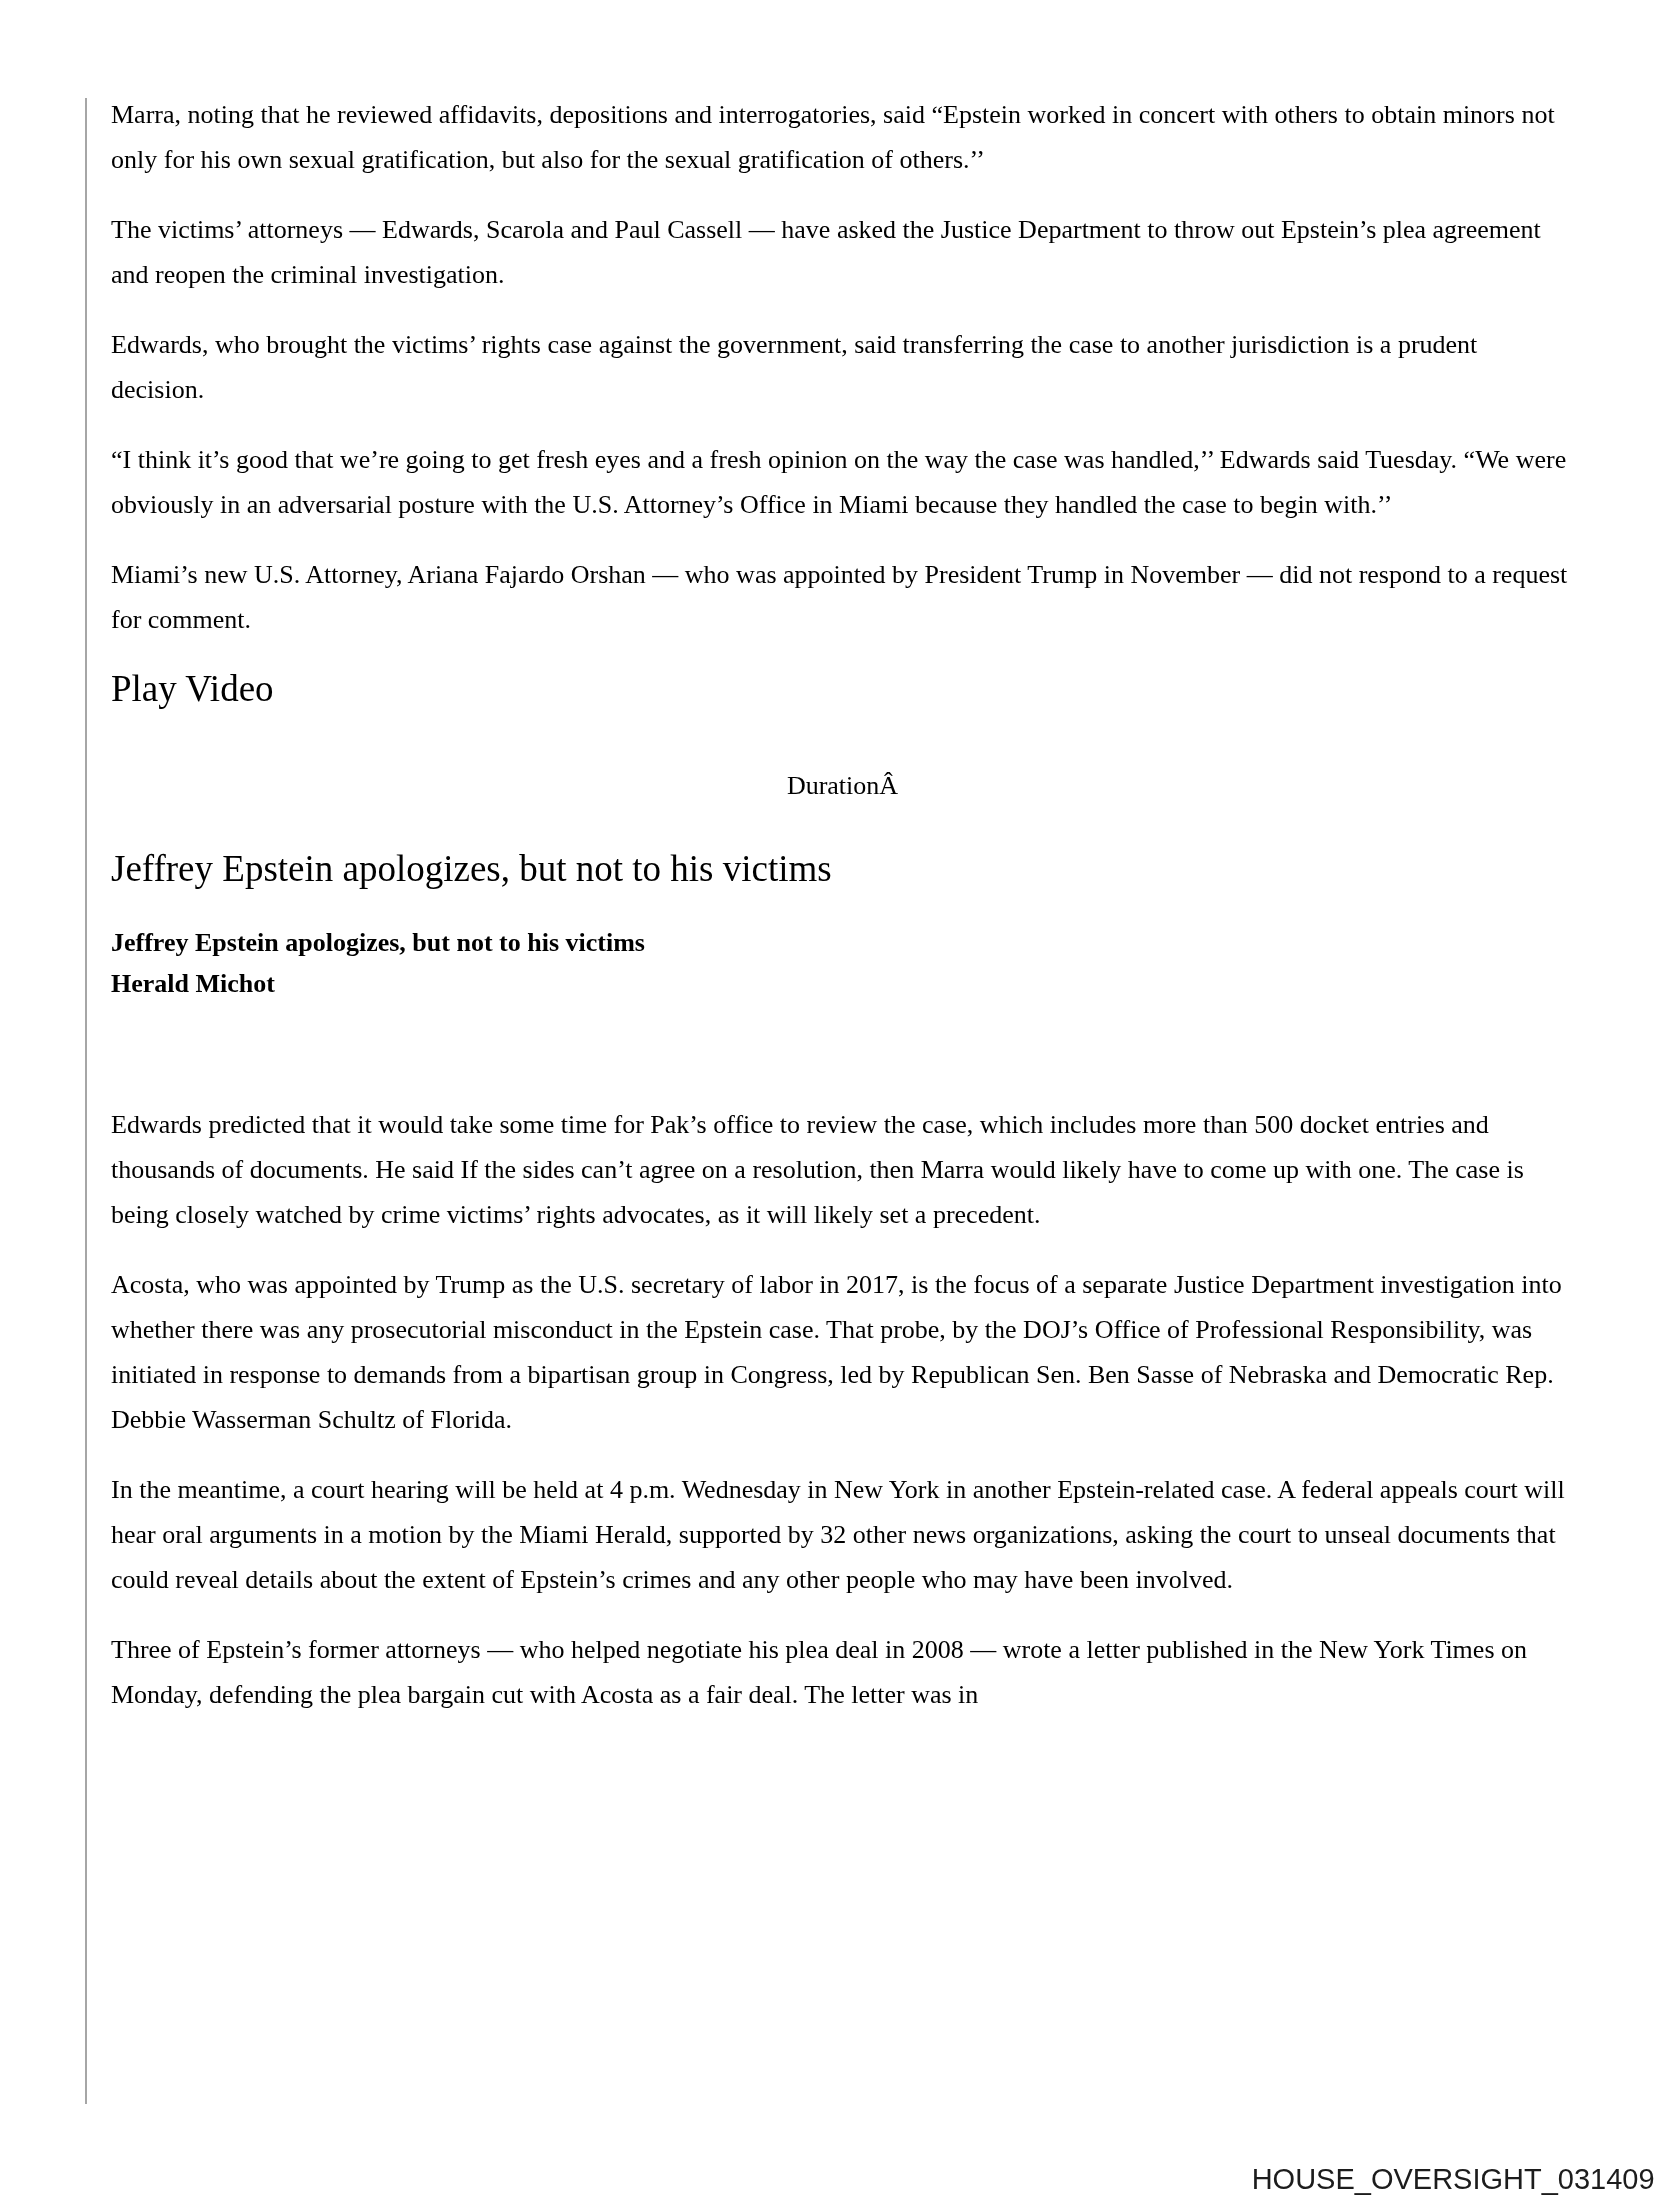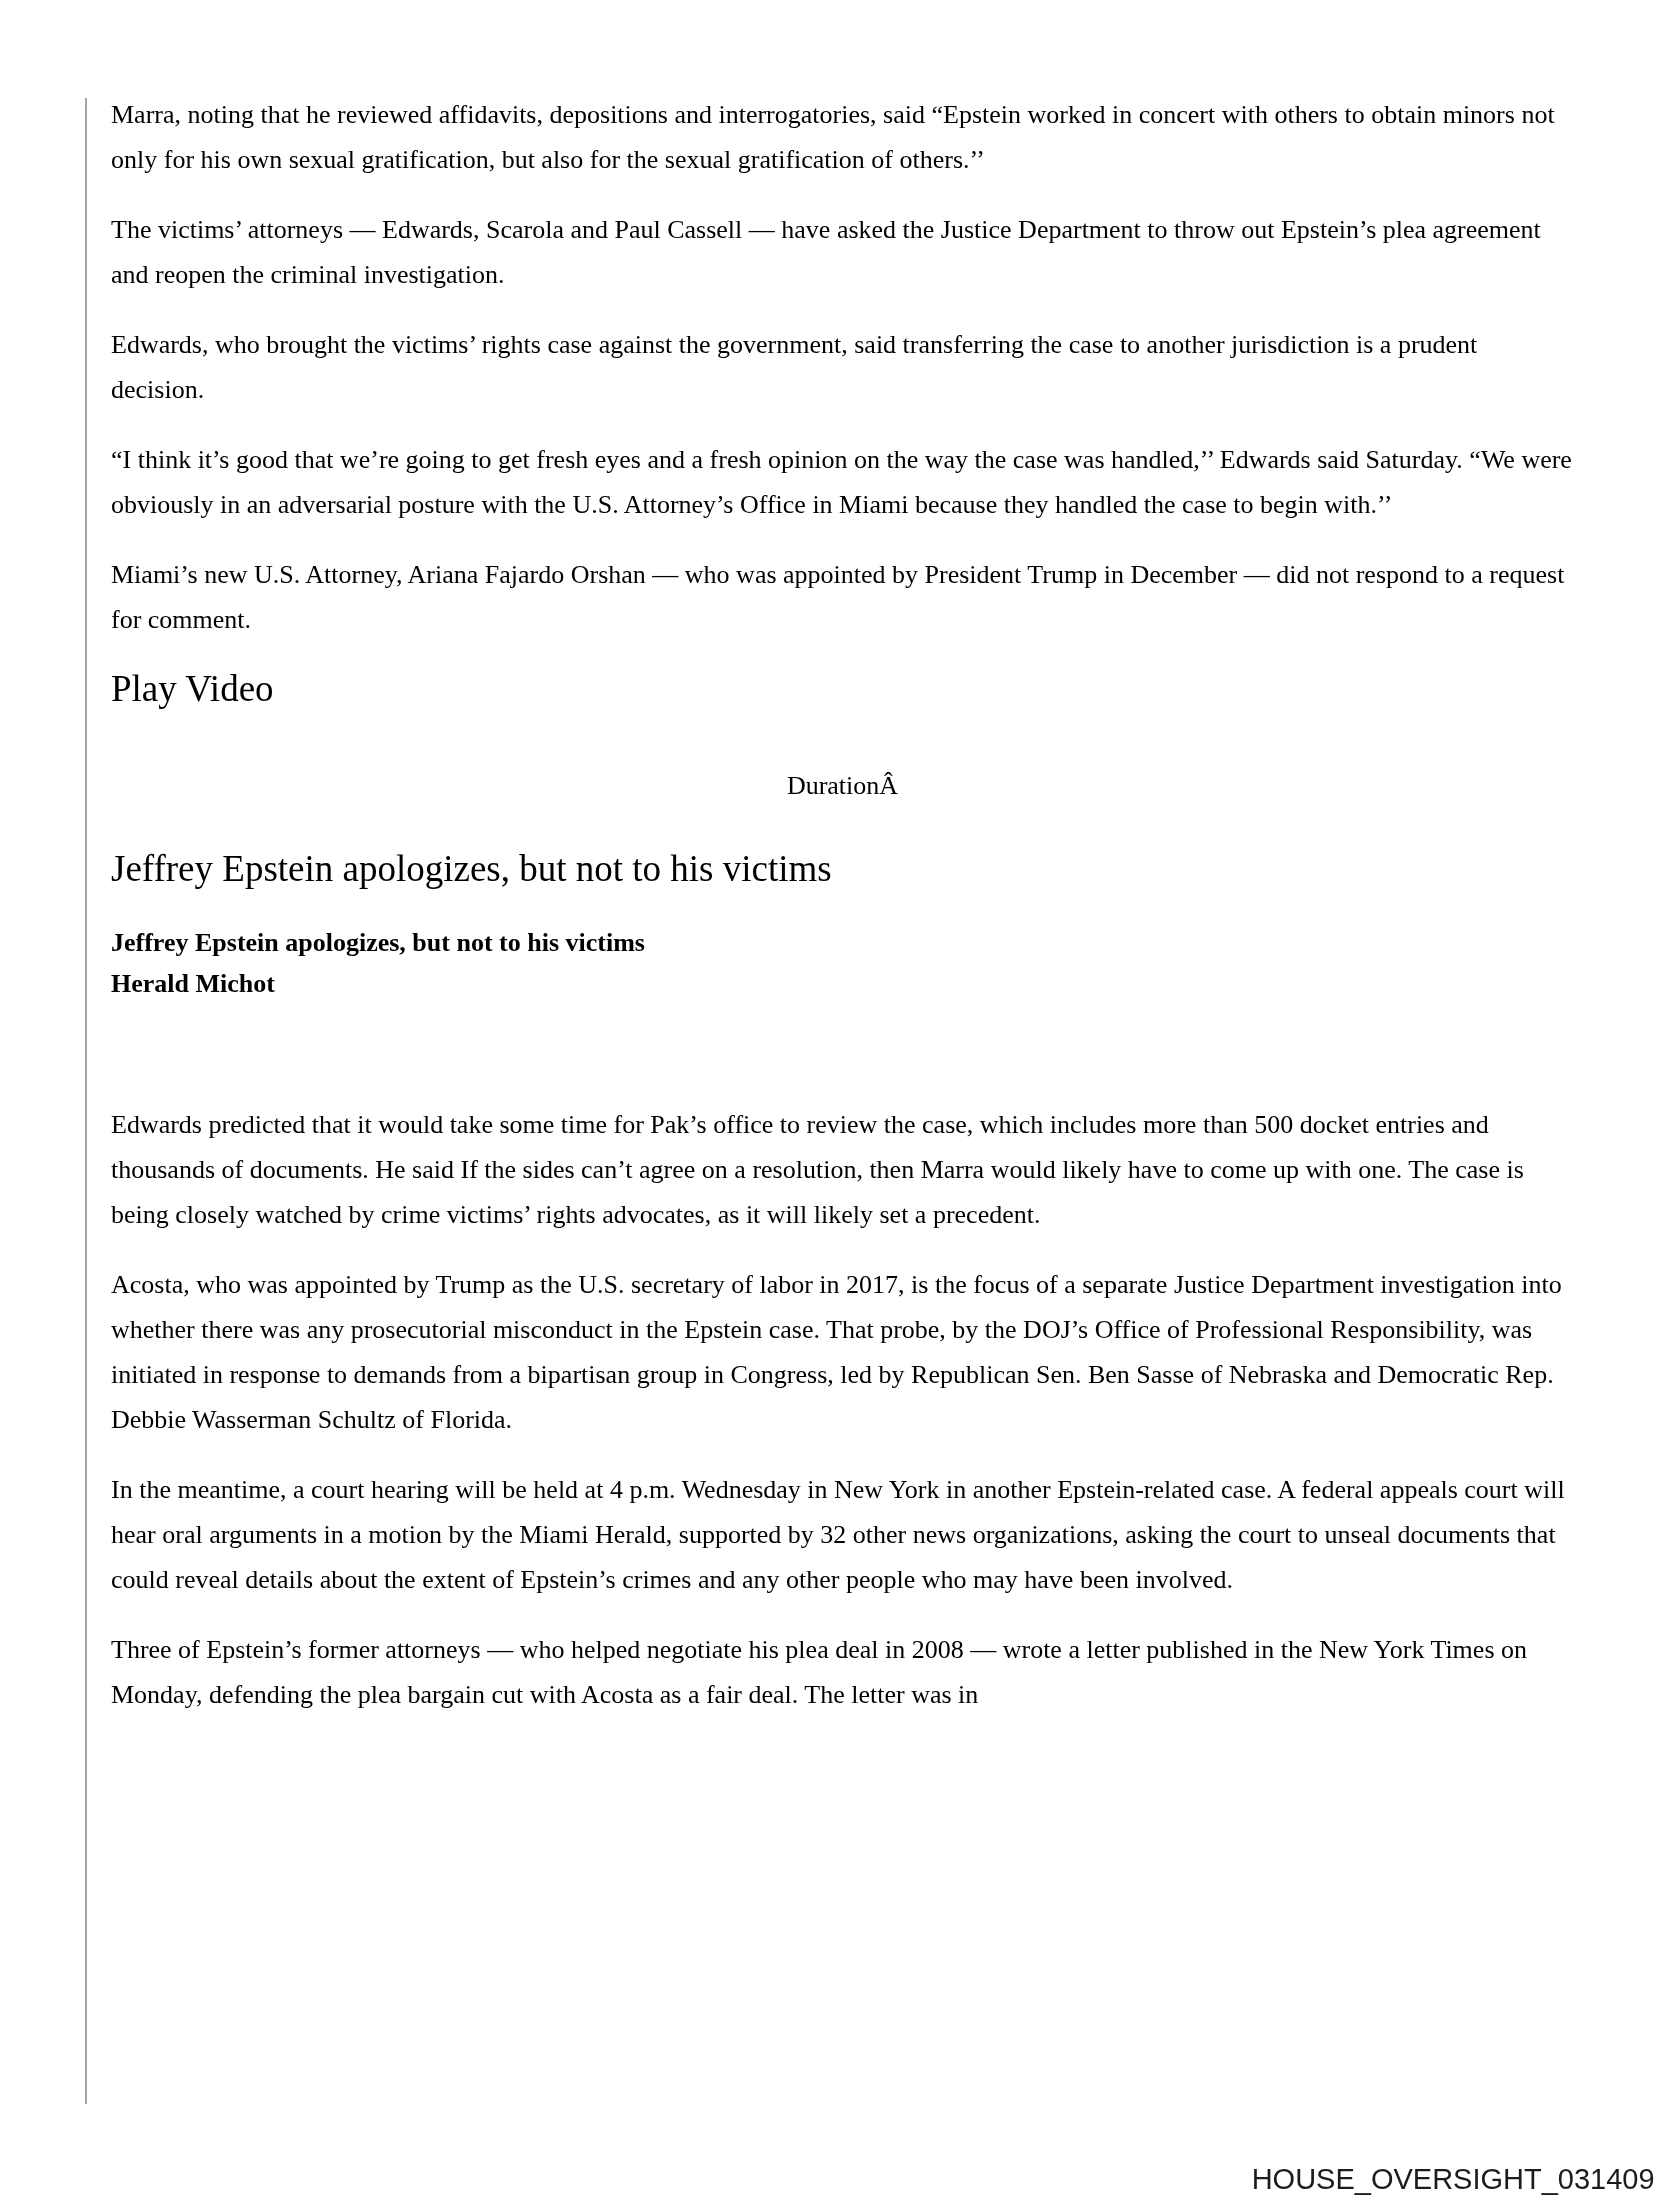--- a/index.html
+++ b/index.html
@@ -85,22 +85,22 @@
 <div class="page">
 
   <div class="left-rule"></div>
 
   <div class="content">
 
     <div>
         <p>Marra, noting that he reviewed affidavits, depositions and interrogatories, said “Epstein worked in concert with others to obtain minors not only for his own sexual gratification, but also for the sexual gratification of others.’’</p>
         <p>The victims’ attorneys — Edwards, Scarola and Paul Cassell — have asked the Justice Department to throw out Epstein’s plea agreement and reopen the criminal investigation.</p>
         <p>Edwards, who brought the victims’ rights case against the government, said transferring the case to another jurisdiction is a prudent decision.</p>
-        <p>“I think it’s good that we’re going to get fresh eyes and a fresh opinion on the way the case was handled,’’ Edwards said Saturday. “We were obviously in an adversarial posture with the U.S. Attorney’s Office in Miami because they handled the case to begin with.’’</p>
-        <p>Miami’s new U.S. Attorney, Ariana Fajardo Orshan — who was appointed by President Trump in December — did not respond to a request for comment.</p>
+        <p>“I think it’s good that we’re going to get fresh eyes and a fresh opinion on the way the case was handled,’’ Edwards said Tuesday. “We were obviously in an adversarial posture with the U.S. Attorney’s Office in Miami because they handled the case to begin with.’’</p>
+        <p>Miami’s new U.S. Attorney, Ariana Fajardo Orshan — who was appointed by President Trump in November — did not respond to a request for comment.</p>
       </div>
 
     <h2 class="play-video">Play Video</h2>
 
     <div class="centered-line duration-label">DurationÂ</div>
 
 
     <h1 class="video-title">Jeffrey Epstein apologizes, but not to his victims</h1>
 
     <div class="caption-line">Jeffrey Epstein apologizes, but not to his victims</div>

